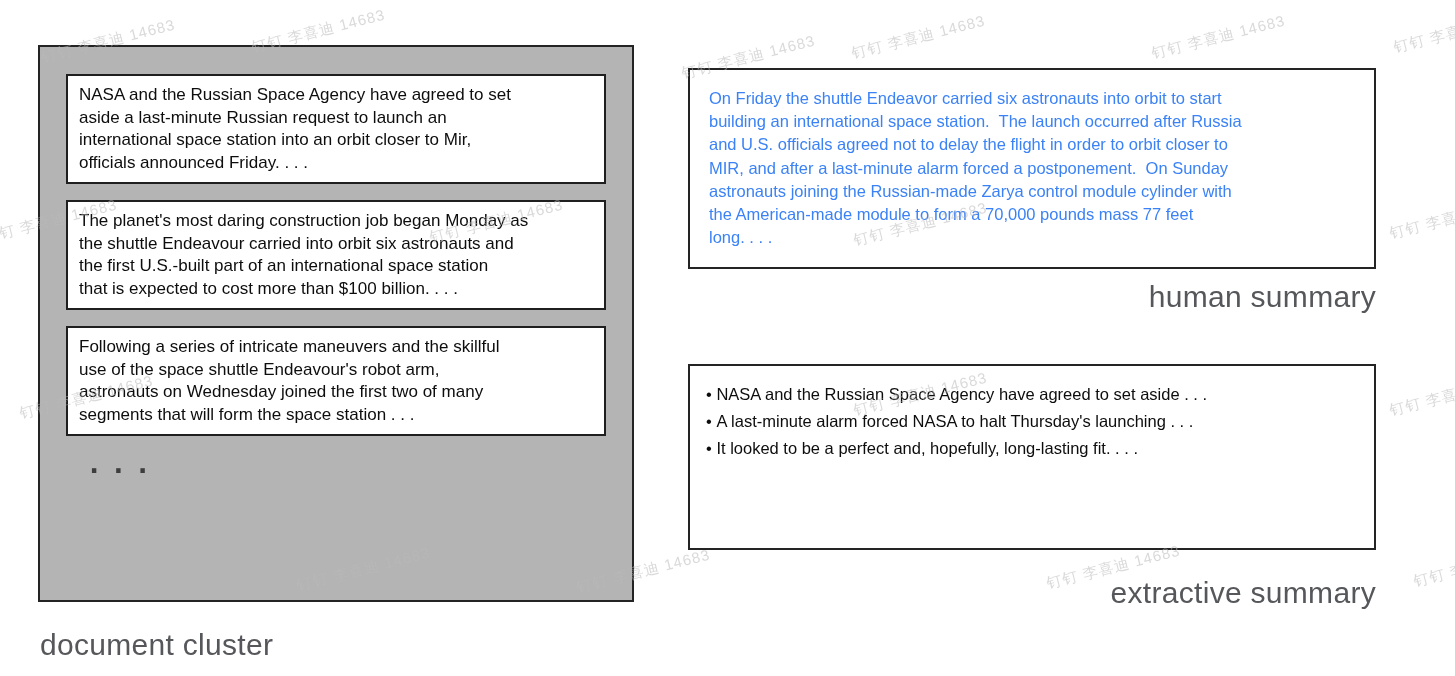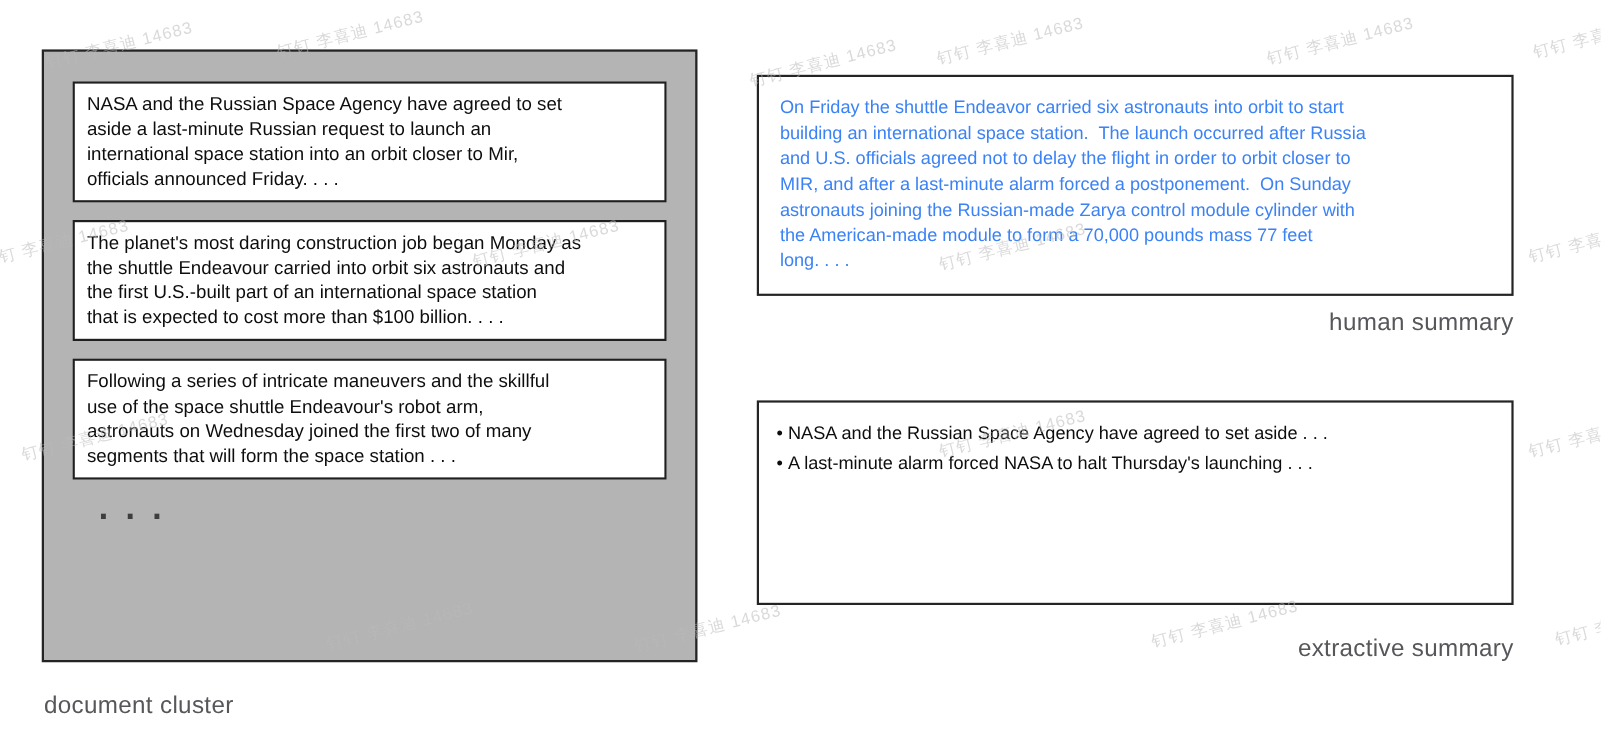--- a/index.html
+++ b/index.html
@@ -64,21 +64,21 @@
     margin: 2px 0 0 20px;
     font-family: "DejaVu Sans Mono", monospace;
     font-weight: bold;
     font-size: 27px;
     letter-spacing: 8px;
     color: #3d3d3d;
     line-height: 20px;
   }
   .caption {
     position: absolute;
-    font-size: 22px;
+    font-size: 30px;
     color: #56575a;
     letter-spacing: 0.3px;
     white-space: nowrap;
   }
   .caption-cluster { left: 40px; top: 628px; }
   .caption-human   { right: 79px; top: 280px; text-align: right; }
   .caption-extract { right: 79px; top: 576px; text-align: center; }
 
   
   .summary-box {
@@ -139,20 +139,21 @@
 MIR, and after a last-minute alarm forced a postponement.  On Sunday
 astronauts joining the Russian-made Zarya control module cylinder with
 the American-made module to form a 70,000 pounds mass 77 feet
 long. . . .</div>
 <div class="caption caption-human">human summary</div>
 
 <div class="summary-box extract-box">
   <ul>
     <li>NASA and the Russian Space Agency have agreed to set aside . . .</li>
     <li>A last-minute alarm forced NASA to halt Thursday's launching . . .</li>
+    <li>It looked to be a perfect and, hopefully, long-lasting fit. . . .</li>
   </ul>
 </div>
 <div class="caption caption-extract">extractive summary</div>
 
 <div class="wm-layer">
   <span class="wm">钉钉 李喜迪 14683</span>
   <span class="wm">钉钉 李喜迪 14683</span>
   <span class="wm">钉钉 李喜迪 14683</span>
   <span class="wm">钉钉 李喜迪 14683</span>
   <span class="wm">钉钉 李喜迪 14683</span>

